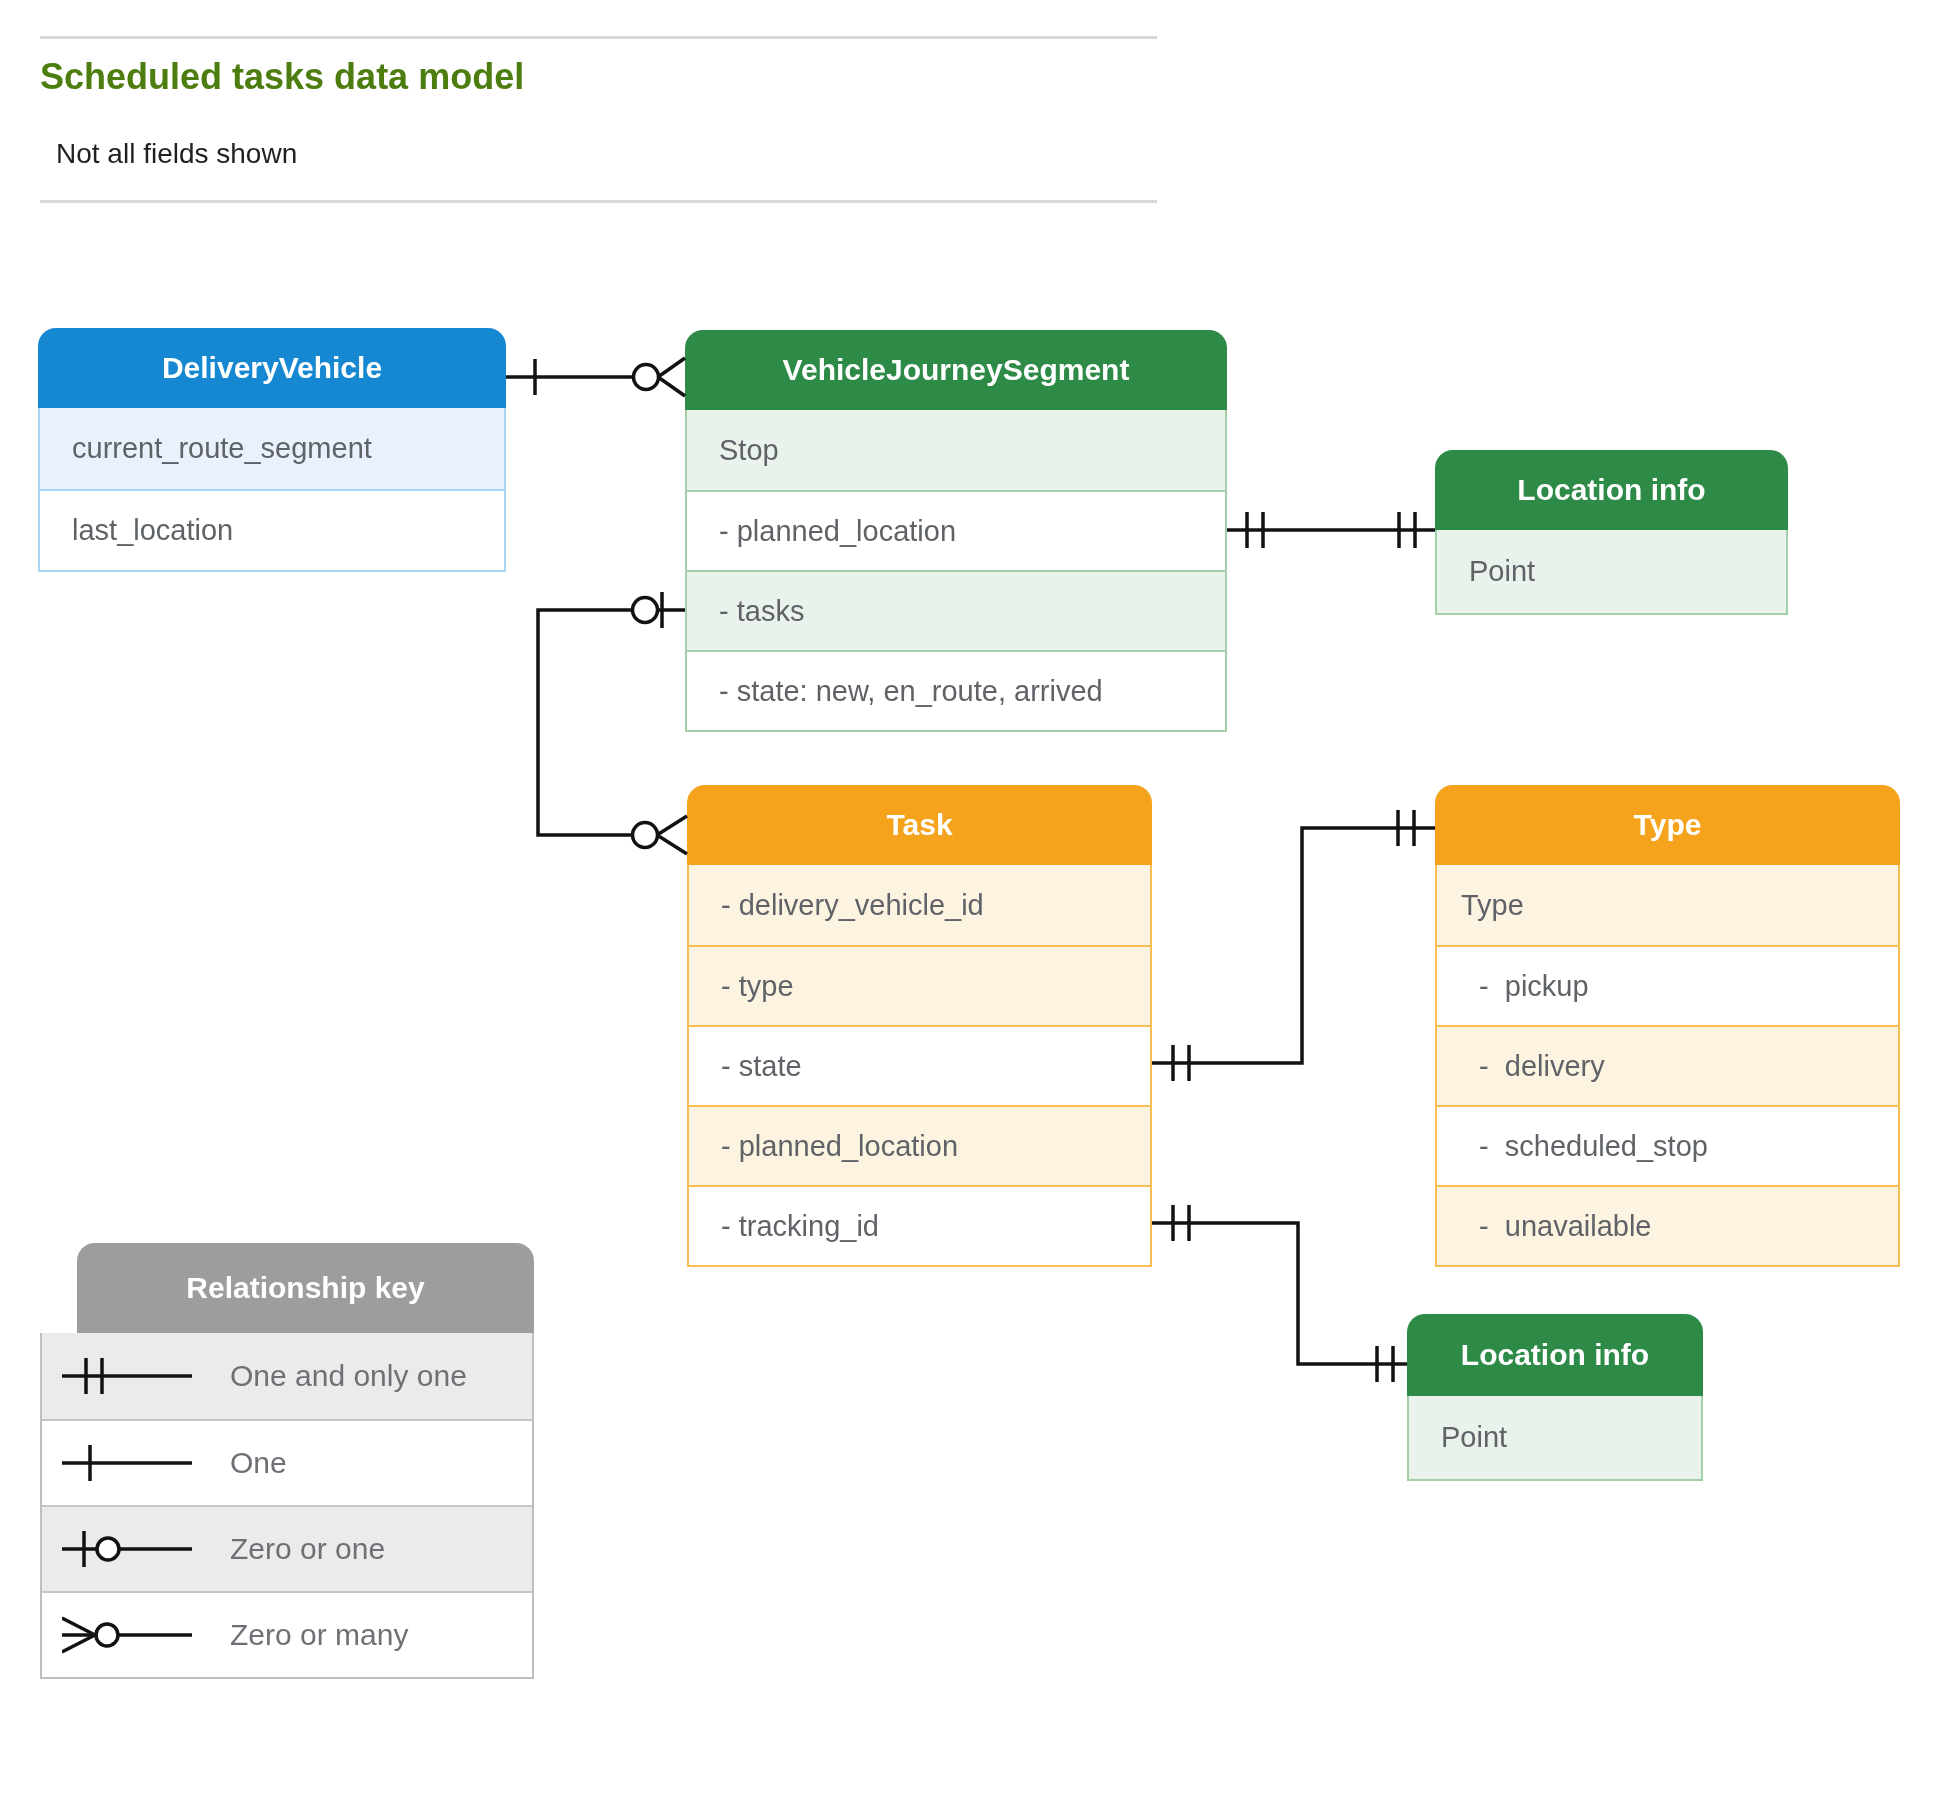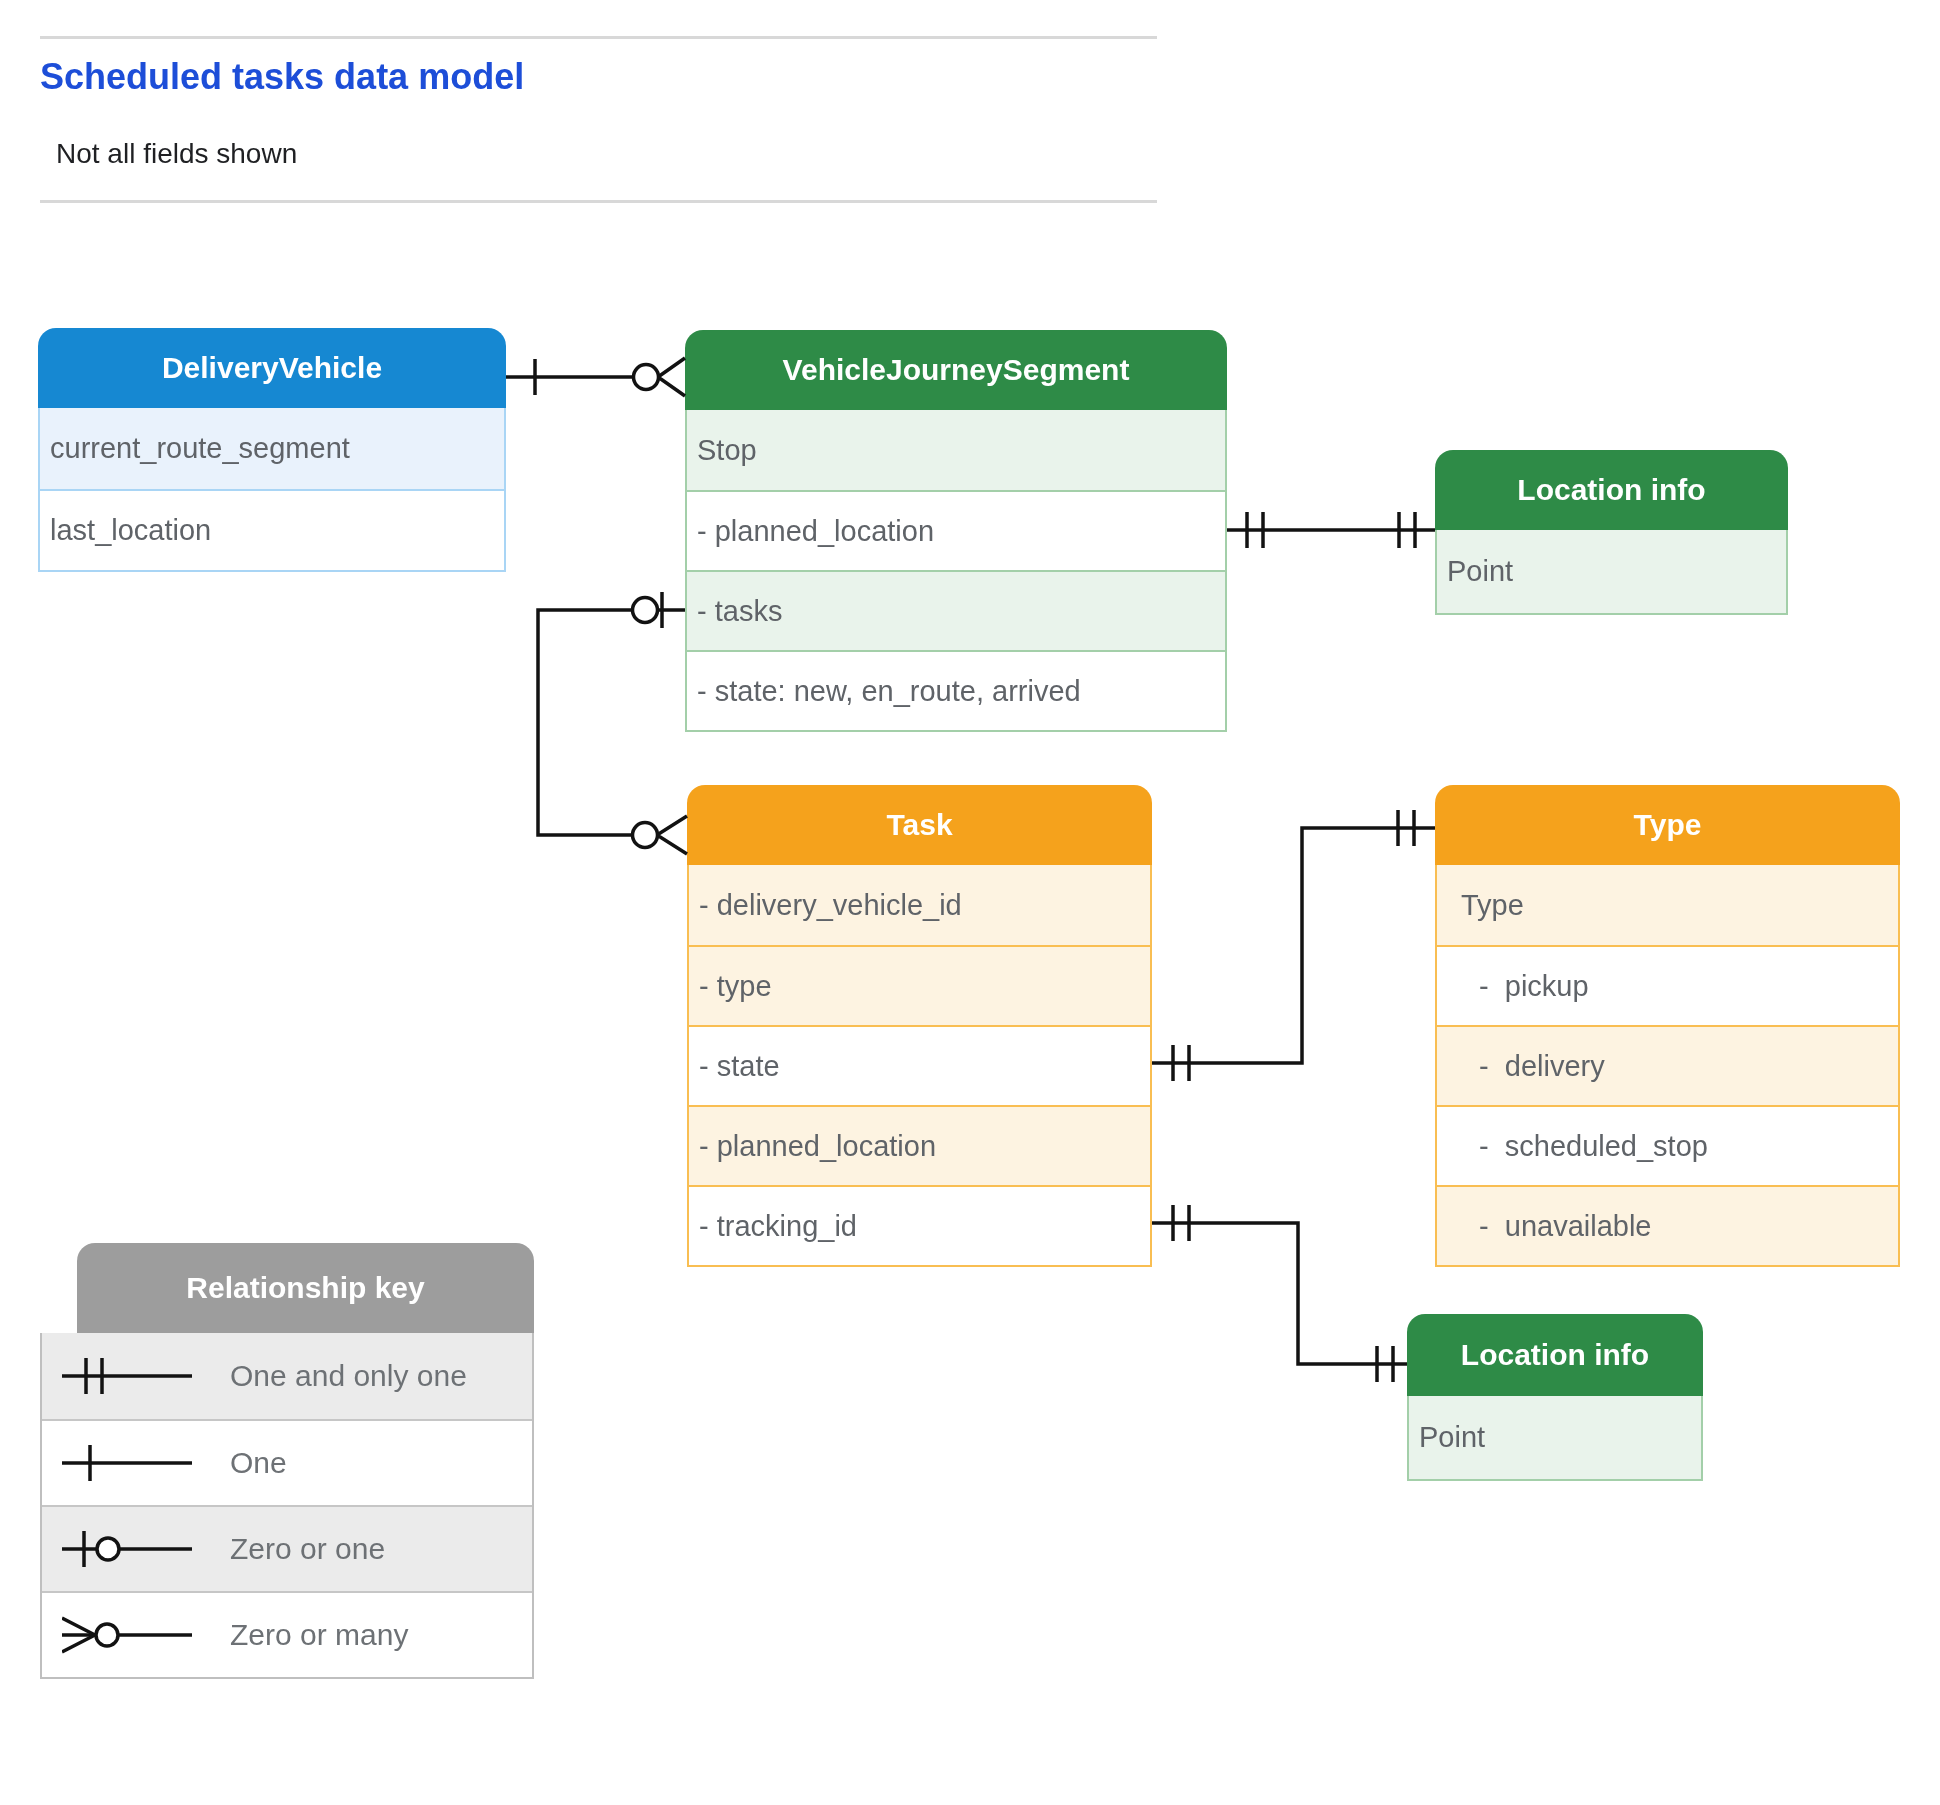--- a/index.html
+++ b/index.html
@@ -3,32 +3,32 @@
 <meta charset="utf-8">
 <style>
   html,body{margin:0;padding:0;background:#ffffff;}
   .canvas{
     position:relative;width:1940px;height:1805px;background:#ffffff;
     font-family:"Liberation Sans", sans-serif;overflow:hidden;
   }
   .rule{position:absolute;left:40px;width:1117px;height:3px;background:#d8d8d8;}
   .rule-top{top:36px;}
   .rule-bottom{top:200px;}
-  .page-title{position:absolute;left:40px;top:56px;margin:0;font-size:36px;font-weight:700;color:#1d4ed8;letter-spacing:0;}
+  .page-title{position:absolute;left:40px;top:56px;margin:0;font-size:36px;font-weight:700;color:#4d7c0f;letter-spacing:0;}
   .page-subtitle{position:absolute;left:40px;top:122px;margin:16px;font-size:28px;font-weight:400;color:#1f2023;}
 
   .entity{position:absolute;box-sizing:border-box;}
   .entity .hd{
     height:80px;border-radius:18px 18px 0 0;background:var(--hd);
     color:#ffffff;font-size:30px;font-weight:700;display:flex;align-items:center;justify-content:center;
   }
   .entity .rows{border:2px solid var(--bc);border-top:none;background:#fff;}
   .entity .row{
     box-sizing:border-box;height:80px;display:flex;align-items:center;
-    font-size:29px;color:#5f6368;padding-left:10px;white-space:pre;background:#ffffff;
+    font-size:29px;color:#5f6368;padding-left:32px;white-space:pre;background:#ffffff;
   }
   .entity .row + .row{border-top:2px solid var(--bc);}
   .entity .row.tint{background:var(--tint);}
 
   .theme-blue{--hd:#1688d2;--tint:#e9f2fc;--bc:#a9d5f5;}
   .theme-green{--hd:#2e8b47;--tint:#e9f3eb;--bc:#a3cfa9;}
   .theme-orange{--hd:#f5a21c;--tint:#fdf3e1;--bc:#f9be52;}
 
   .e0{left:38px;top:328px;width:468px;}
   .e0 .row{height:81px;}

